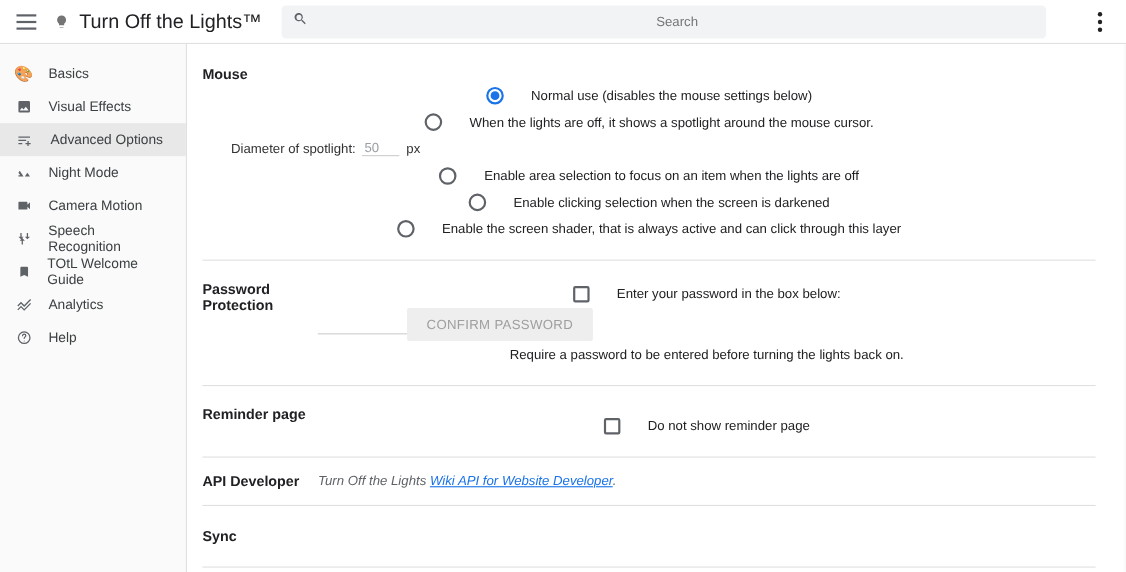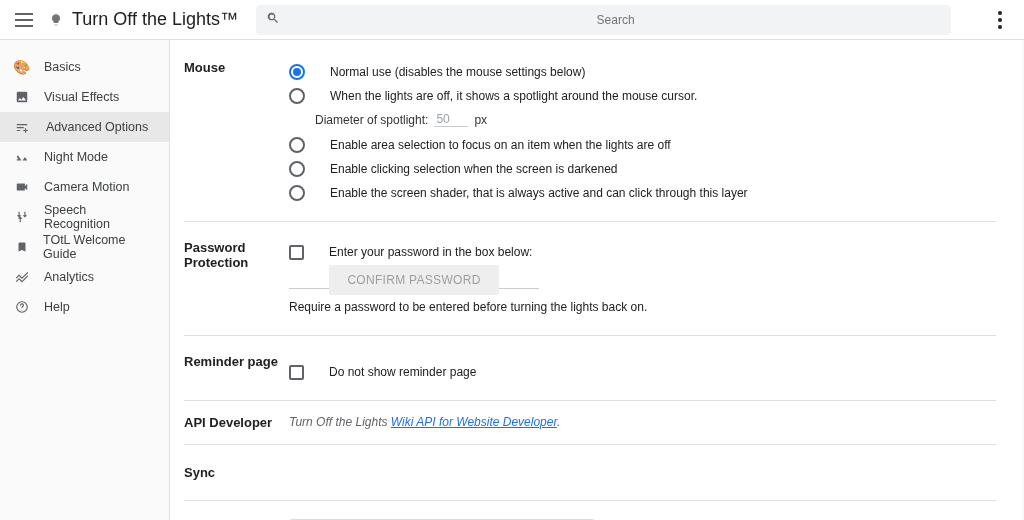--- a/index.html
+++ b/index.html
@@ -31,32 +31,32 @@
 
   
   .layout{display:flex;height:calc(520px - 40px);}
   .sidebar{width:170px;background:var(--bg);border-right:1px solid var(--line);padding-top:12px;flex-shrink:0;}
   .nav-item{display:flex;align-items:center;gap:14px;height:30px;padding:0 14px;font-size:12.5px;color:#3c4043;cursor:pointer;}
   .nav-item.active{background:var(--sidebar-hover);gap:16px;}
   .nav-item .ico{width:16px;height:16px;display:flex;align-items:center;justify-content:center;color:#5f6368;font-size:14px;}
 
   .content{flex:1;background:#fff;padding:2px 28px 0 14px;overflow:hidden;position:relative;}
   .section{display:flex;border-top:1px solid var(--line);padding:18px 0 16px 0;}
-  .section:first-child{border-top:none;padding-top:14px;}
+  .section:first-child{border-top:none;padding-top:14px;flex-direction:column;}
   .section-label{width:105px;flex-shrink:0;font-size:13px;font-weight:700;}
   .section-body{flex:1;font-size:12px;}
-  .row{display:flex;align-items:center;gap:25px;min-height:24px;line-height:24px;}
+  .row{display:flex;align-items:center;gap:25px;min-height:24px;line-height:24px;justify-content:center;}
   .row.opt{margin-bottom:0;}
   .radio{width:16px;height:16px;border:2px solid var(--muted);border-radius:50%;display:inline-flex;align-items:center;justify-content:center;cursor:pointer;flex-shrink:0;}
   .radio.checked{border-color:var(--accent);}
   .radio.checked::after{content:"";width:8px;height:8px;background:var(--accent);border-radius:50%;}
   .check{width:15px;height:15px;border:2px solid var(--muted);border-radius:2px;display:inline-block;cursor:pointer;flex-shrink:0;}
   .spotline{padding-left:26px;display:flex;align-items:center;gap:6px;font-size:12px;color:#333;margin:4px 0 6px 0;}
   .spotline input{width:34px;border:none;border-bottom:1px solid #ccc;text-align:left;font-size:12px;color:#9aa0a6;outline:none;padding:0 2px;}
-  .pwd-body .underline-field{width:250px;height:17px;border-bottom:1px solid #ccc;display:flex;align-items:center;justify-content:center;margin-left:0;margin-top:8px;}
+  .pwd-body .underline-field{width:250px;height:17px;border-bottom:1px solid #ccc;display:flex;align-items:center;justify-content:flex-end;margin-left:0;margin-top:8px;}
   .confirm-btn{border:none;background:#eeeeee;color:#9e9e9e;font-size:12px;letter-spacing:.3px;padding:8px 18px;border-radius:2px;cursor:default;}
   .muted{color:var(--muted);font-size:12px;font-style:italic;}
   .link{color:var(--link);text-decoration:underline;cursor:pointer;}
   .reset-btn{border:1px solid #dadce0;background:#fff;font-size:12px;padding:9px 18px;border-radius:3px;box-shadow:0 1px 2px rgba(0,0,0,.15);cursor:pointer;}
   .right-shadow{position:absolute;top:0;right:0;bottom:0;width:4px;box-shadow:inset -3px 0 3px -2px rgba(0,0,0,.05);pointer-events:none;}
 </style>
 </head>
 <body>
 
 <div class="topbar">

